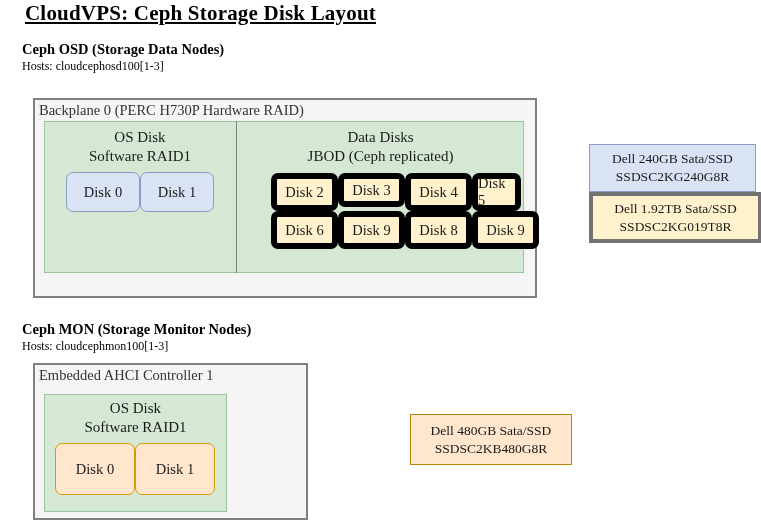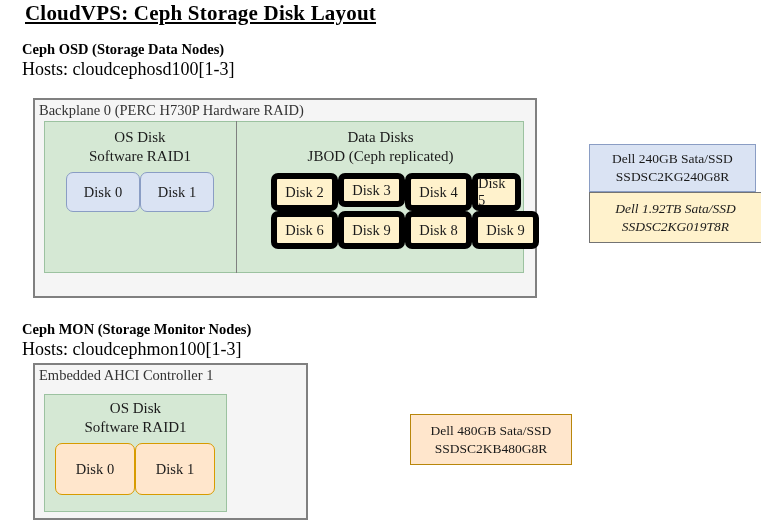--- a/index.html
+++ b/index.html
@@ -29,21 +29,21 @@
     white-space: nowrap;
   }
 
   
   .section-heading {
     font-size: 14.5px;
     font-weight: bold;
     white-space: nowrap;
   }
   .section-hosts {
-    font-size: 18px;
+    font-size: 12px;
     font-weight: normal;
     white-space: nowrap;
   }
 
   #osd-heading { left: 22px; top: 41px; }
   #osd-hosts   { left: 22px; top: 59px; }
   #mon-heading { left: 22px; top: 321px; }
   #mon-hosts   { left: 22px; top: 339px; }
 
   
@@ -118,22 +118,21 @@
     line-height: 18px;
     color: #1a1a1a;
     text-align: center;
   }
   .legend-blue {
     background: #dae3f3;
     border: 1px solid #8a9dc4;
   }
   .legend-yellow {
     background: #fff2cc;
-    border: 1px solid #737373;
-    font-style: italic;
+    border: 4px solid #737373;
   }
   .legend-orange {
     background: #ffe6cc;
     border: 1px solid #b8860b;
   }
   .legend-line { display: block; white-space: nowrap; }
 </style>
 </head>
 <body>
 

